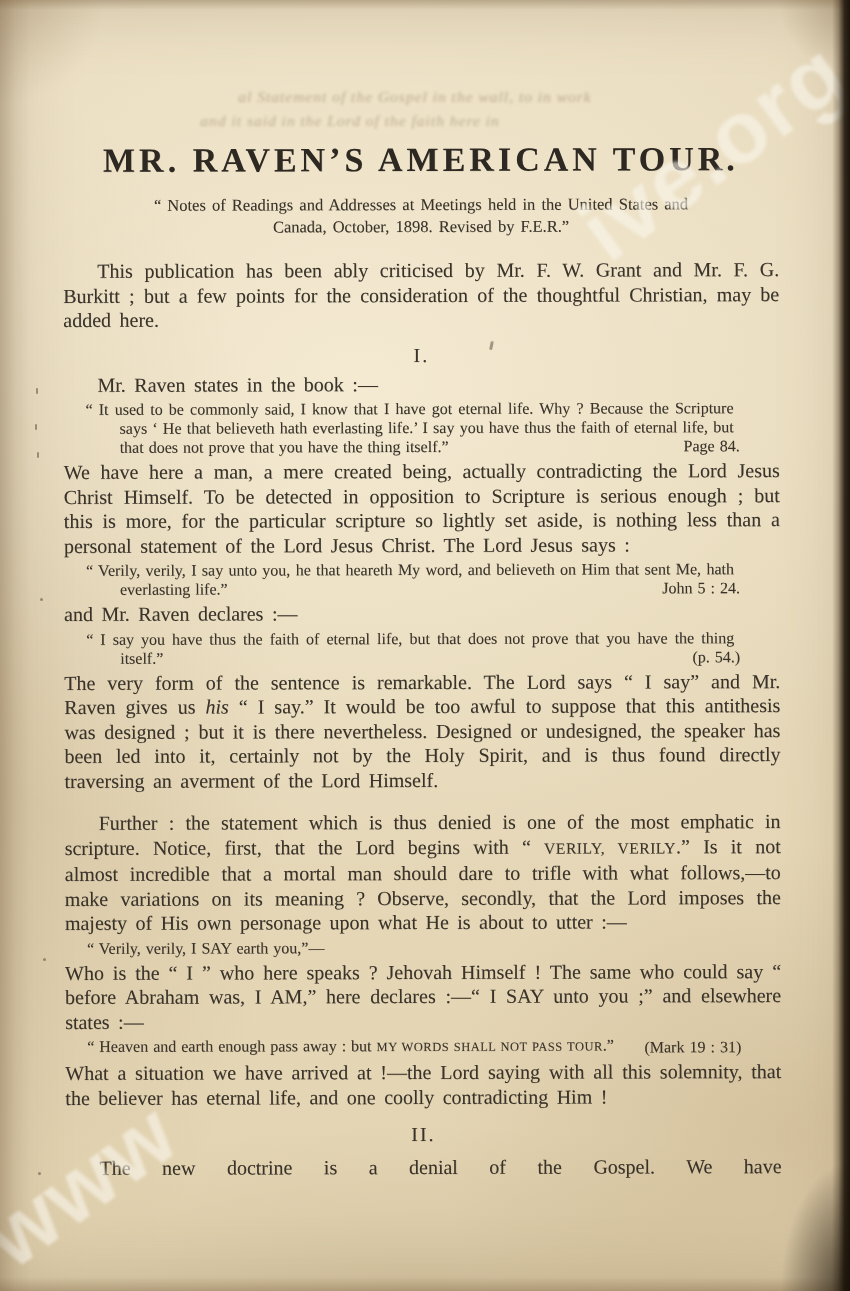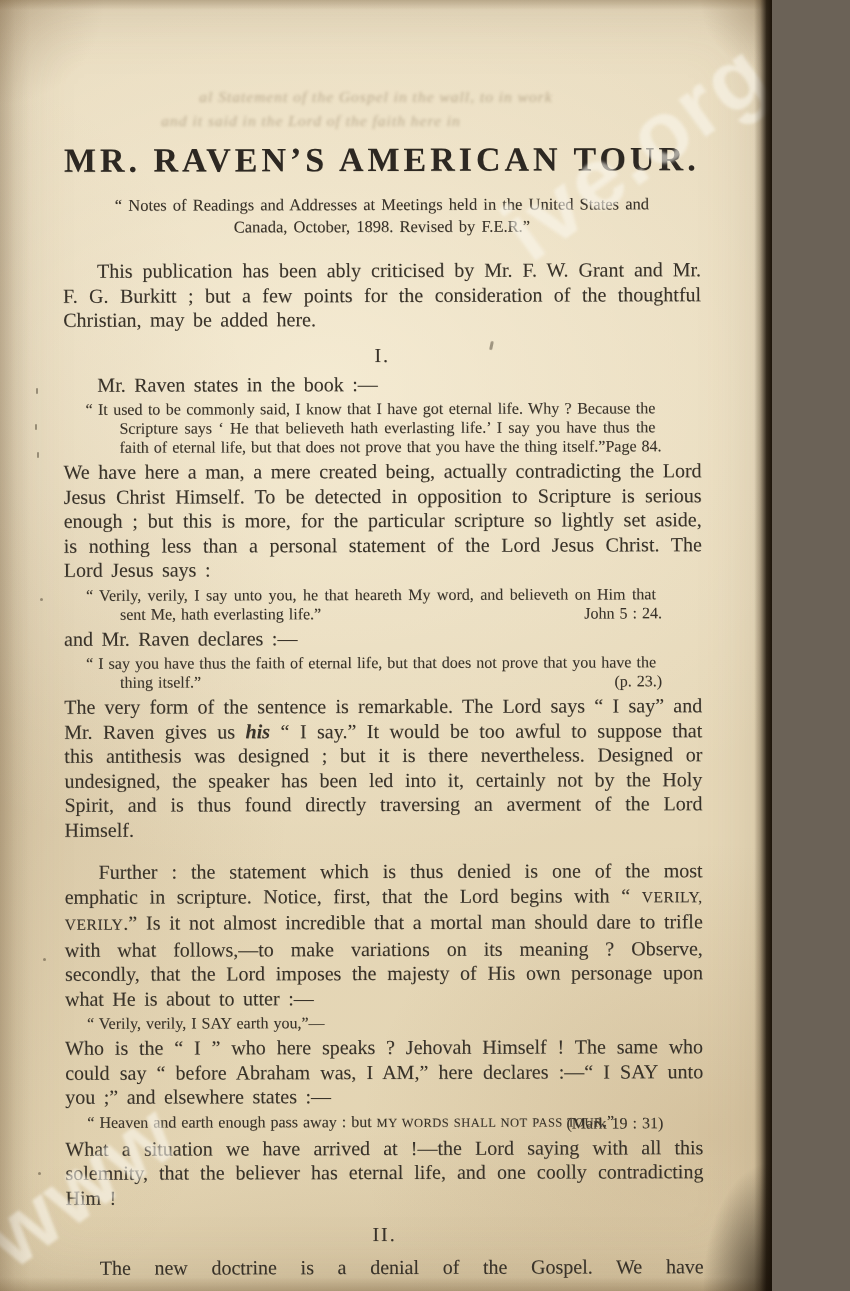--- a/index.html
+++ b/index.html
@@ -2,21 +2,21 @@
 <html><head>
 <meta charset="utf-8">
 <style>
   html, body { margin:0; padding:0; }
   body {
     width:850px; height:1291px;
     background:#6b6257;
     font-family:"Liberation Serif","DejaVu Serif",serif;
   }
   .scan {
-    position:relative; width:772px; height:1291px; overflow:hidden;
+    position:relative; width:850px; height:1291px; overflow:hidden;
     color:#39332a;
     background-color:#e8dbbf;
     background-image:
       radial-gradient(ellipse 900px 700px at 42% 30%, rgba(255,248,228,0.55), rgba(255,248,228,0) 70%),
       radial-gradient(circle 140px at 0% 0%, rgba(120,90,55,0.25), transparent 75%),
       radial-gradient(ellipse 500px 420px at 92% 88%, rgba(150,115,70,0.20), transparent 70%),
       radial-gradient(ellipse 420px 900px at 0% 55%, rgba(140,110,70,0.16), transparent 70%),
       radial-gradient(ellipse 700px 220px at 50% 100%, rgba(130,100,60,0.14), transparent 75%),
       radial-gradient(circle 90px at 100% 0%, rgba(90,65,35,0.30), transparent 80%),
       linear-gradient(#e9dcc0,#e3d4b2);
@@ -51,21 +51,21 @@
   .sec-heading.second { margin:14px 0 10px; }
   .quote {
     position:relative; margin:3px 0;
     padding-left:56px; padding-right:46px; text-indent:-34px;
     font-size:16px; line-height:19px; text-align:justify; word-spacing:1px;
   }
   .quote .cite {
     position:absolute; right:40px; bottom:0;
     text-indent:0; white-space:nowrap;
   }
-  .run-i { font-style:italic;font-weight:bold; }
+  .run-i { font-style:italic; }
   .run-sc { font-size:0.78em; letter-spacing:0.5px;font-family:Liberation Serif, serif; }
 
   
   .bleed {
     position:absolute; z-index:1; text-align:center;
     color:rgba(140,120,88,0.5); filter:blur(1.5px);
     font-size:15.5px; letter-spacing:1px; font-style:italic;
   }
   .bleed1 { top:88px; left:70px; right:90px; }
   .bleed2 { top:112px; left:110px; right:260px; }
@@ -145,21 +145,21 @@
 
     <div class="quote">
       <span>“ Verily, verily, I say unto you, he that heareth My word, and believeth on Him that sent Me, hath everlasting life.”</span>
       <span class="cite">John 5 : 24.</span>
     </div>
 
     <p class="para">and Mr. Raven declares :—</p>
 
     <div class="quote">
       <span>“ I say you have thus the faith of eternal life, but that does not prove that you have the thing itself.”</span>
-      <span class="cite">(p. 23.)</span>
+      <span class="cite">(p. 54.)</span>
     </div>
 
     <p class="para"><span>The very form of the sentence is remarkable.  The Lord says “ I say” and Mr. Raven gives us </span><span class="run-i">his</span><span> “ I say.”  It would be too awful to suppose that this antithesis was designed ; but it is there nevertheless.  Designed or undesigned, the speaker has been led into it, certainly not by the Holy Spirit, and is thus found directly traversing an averment of the Lord Himself.</span></p>
 
     <p class="para indent gap-top"><span>Further : the statement which is thus denied is one of the most emphatic in scripture.  Notice, first, that the Lord begins with “ </span><span class="run-sc">VERILY, VERILY</span><span>.”   Is it not almost incredible that a mortal man should dare to trifle with what follows,—to make variations on its meaning ?   Observe, secondly, that the Lord imposes the majesty of His own personage upon what He is about to utter :—</span></p>
 
     <div class="quote">
       <span>“ Verily, verily, I SAY earth you,”—</span>
     </div>
 

